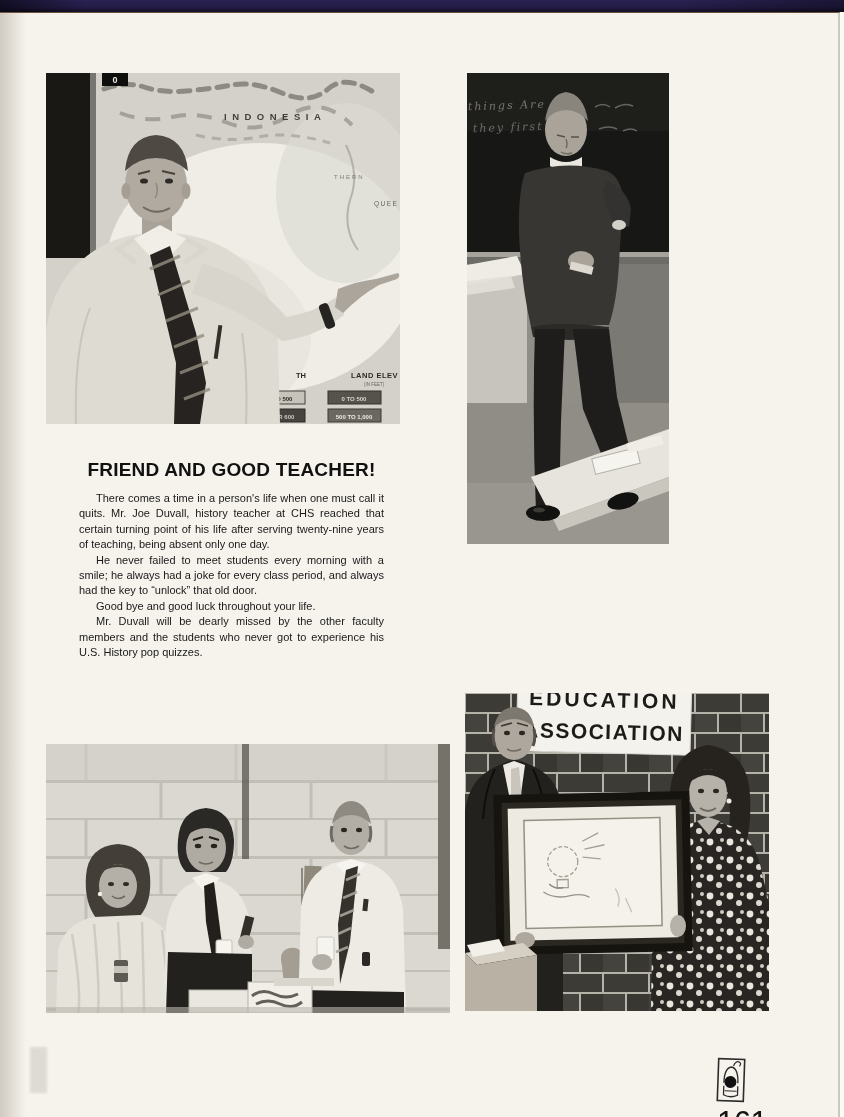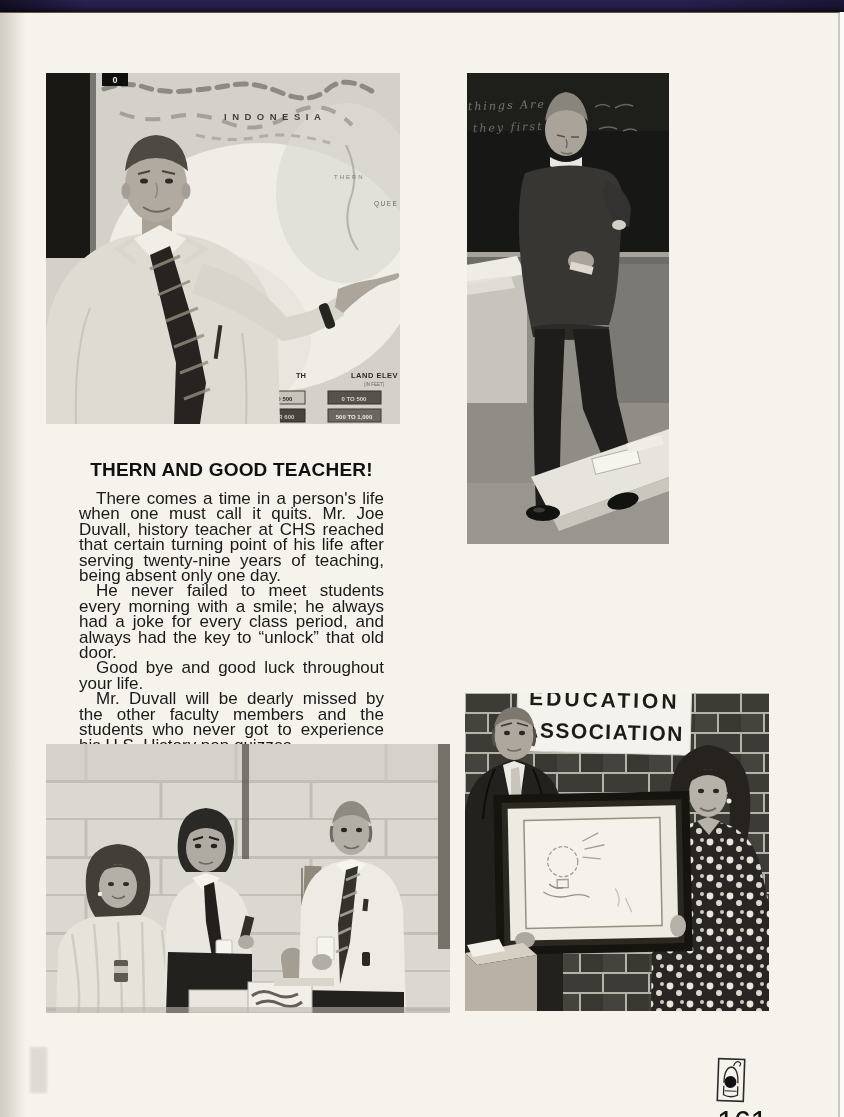--- a/index.html
+++ b/index.html
@@ -17,21 +17,21 @@
   .photo{position:absolute;overflow:hidden;background:#bdbab2;}
   .photo svg{display:block;width:100%;height:100%;}
   #photo-map{left:46px;top:73px;width:354px;height:351px;}
   #photo-chalkboard{left:467px;top:73px;width:202px;height:471px;}
   #photo-party{left:46px;top:744px;width:404px;height:269px;}
   #photo-presentation{left:465px;top:693px;width:304px;height:318px;}
   .article{position:absolute;left:79px;top:459px;width:305px;color:#161616;}
   .headline{font-weight:bold;font-size:19px;line-height:22px;text-align:center;
     letter-spacing:.2px;color:#111;}
   .body-text{margin-top:10px;}
-  .body-text p{margin:0;font-size:17px;line-height:15.4px;text-align:justify;
+  .body-text p{margin:0;font-size:11px;line-height:15.4px;text-align:justify;
     text-indent:17px;color:#191919;}
   .footer{position:absolute;left:716px;top:1055px;display:flex;align-items:flex-start;flex-direction:column;}
   .footer .logo{width:31px;height:50px;}
   .page-number{font-size:31px;line-height:1;color:#141414;margin-left:1px;margin-top:2px;
     letter-spacing:-.5px;}
   .artifact{position:absolute;left:30px;top:1047px;width:17px;height:46px;
     background:#dcd9d2;filter:blur(1px);opacity:.9;}
 </style>
 </head>
 <body>
@@ -137,21 +137,21 @@
       <rect x="126" y="380" width="46" height="16" fill="#f6f4ee" stroke="#b5b2aa" stroke-width="1" transform="rotate(-14 149 388)"></rect>
       <rect x="160" y="366" width="36" height="10" fill="#efede6" transform="rotate(-14 178 371)"></rect>
       <ellipse cx="76" cy="440" rx="17" ry="8" fill="#121210"></ellipse>
       <ellipse cx="72" cy="437" rx="6" ry="2.5" fill="#3c3a36"></ellipse>
       <ellipse cx="156" cy="428" rx="16" ry="8" fill="#121210" transform="rotate(-14 156 428)"></ellipse>
     </svg>
   </div>
 
   <div class="article">
     <div class="headline">
-      <div>THERN AND GOOD TEACHER!</div>
+      <div>FRIEND AND GOOD TEACHER!</div>
     </div>
     <div class="body-text">
       <p>There comes a time in a person's life when one must call it quits. Mr. Joe Duvall, history teacher at CHS reached that certain turning point of his life after serving twenty-nine years of teaching, being absent only one day.</p>
       <p>He never failed to meet students every morning with a smile; he always had a joke for every class period, and always had the key to “unlock” that old door.</p>
       <p>Good bye and good luck throughout your life.</p>
       <p>Mr. Duvall will be dearly missed by the other faculty members and the students who never got to experience his U.S. History pop quizzes.</p>
     </div>
   </div>
 
   <div class="photo" id="photo-party" role="img" aria-label="Three faculty members sharing drinks at a retirement gathering">

